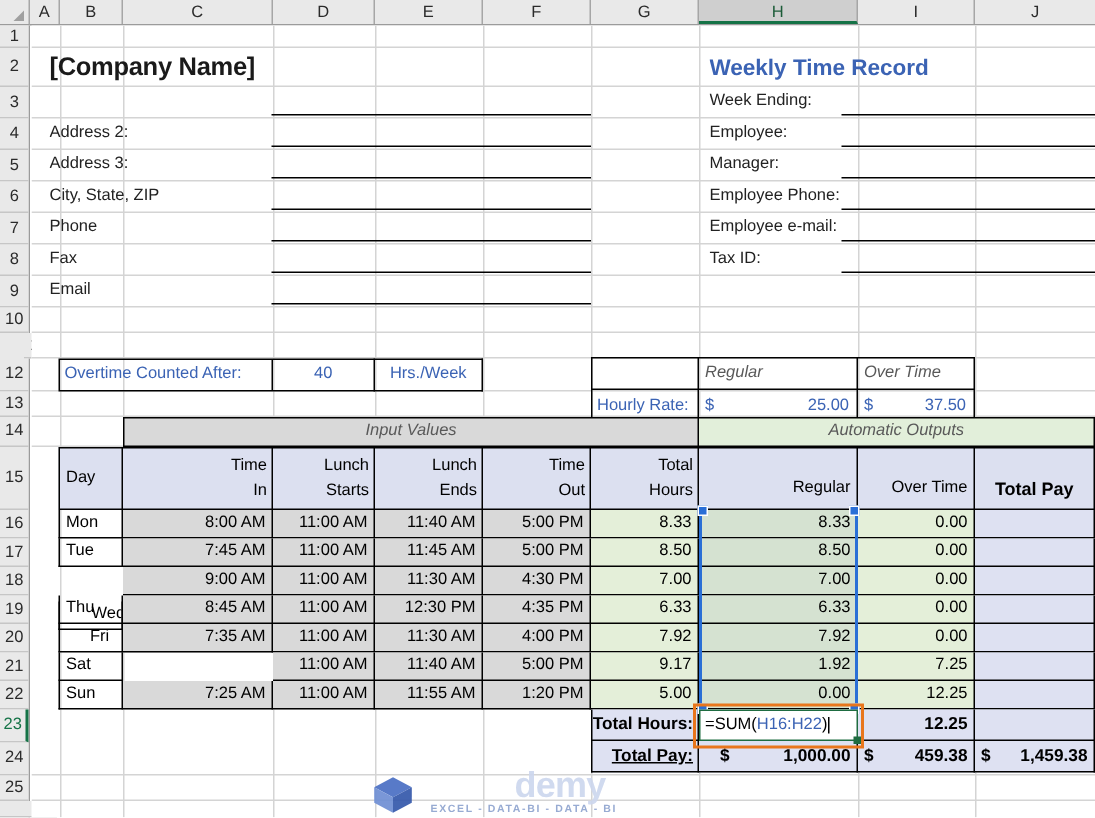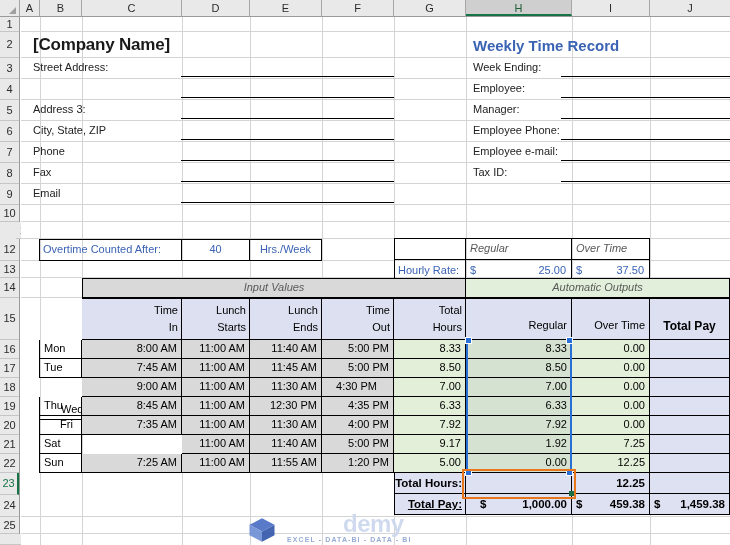--- a/index.html
+++ b/index.html
@@ -165,21 +165,21 @@
     <div class="gl-h" style="top:204px;"></div>
     <div class="gl-h" style="top:221px;"></div>
     <div class="gl-h" style="top:243px;"></div>
     <div class="gl-h" style="top:260px;"></div>
     <div class="gl-h" style="top:280px;"></div>
     <div class="gl-h" style="top:499px;"></div>
     <div class="gl-h" style="top:516px;"></div>
 
     <div class="cell vmid l company" style="left:12px;top:16px;width:240px;height:24px;">[Company Name]</div>
 
-    <div class="cell vmid l lbl" style="left:12px;top:41px;width:140px;height:20px;">Street Address:</div>
+    <div class="cell vmid l lbl" style="left:12px;top:62px;width:140px;height:20px;">Address 2:</div>
     <div class="cell vmid l lbl" style="left:12px;top:83px;width:140px;height:20px;">Address 3:</div>
     <div class="cell vmid l lbl" style="left:12px;top:104px;width:140px;height:20px;">City, State, ZIP</div>
     <div class="cell vmid l lbl" style="left:12px;top:125px;width:140px;height:20px;">Phone</div>
     <div class="cell vmid l lbl" style="left:12px;top:146px;width:140px;height:20px;">Fax</div>
     <div class="cell vmid l lbl" style="left:12px;top:167px;width:140px;height:20px;">Email</div>
 
     <div class="uline" style="left:160px;top:59px;width:213px;"></div>
     <div class="uline" style="left:160px;top:80px;width:213px;"></div>
     <div class="uline" style="left:160px;top:101px;width:213px;"></div>
     <div class="uline" style="left:160px;top:122px;width:213px;"></div>
@@ -217,20 +217,21 @@
       <span class="cell vmid r bluetxt" style="right:5px;top:0;width:70px;height:21px;">25.00</span>
     </div>
     <div class="thin-b" style="position:absolute;left:551px;top:243px;width:78px;height:22px;border-top:none;border-left:none;">
       <span class="cell vmid l bluetxt" style="left:4px;top:0;width:14px;height:21px;">$</span>
       <span class="cell vmid r bluetxt" style="right:5px;top:0;width:60px;height:21px;">37.50</span>
     </div>
 
     <div class="cell vmid c bandgray ital thin-b" style="left:61px;top:261px;width:384px;height:20px;">Input Values</div>
     <div class="cell vmid c bandgreen ital thin-b" style="left:445px;top:261px;width:264px;height:20px;border-left:none;">Automatic Outputs</div>
 
+    <div class="cell vmid l hdrlav thin-b" style="left:18px;top:281px;width:43px;height:42px;padding-left:4px;">Day</div>
 
     <div class="hdrlav thin-b" style="position:absolute;left:61px;top:281px;width:100px;height:42px;border-left:none;">
       <div class="cell r" style="left:0;top:6px;width:96px;">Time</div>
       <div class="cell r" style="left:0;top:23px;width:96px;">In</div>
     </div>
     <div class="hdrlav thin-b" style="position:absolute;left:161px;top:281px;width:68px;height:42px;border-left:none;">
       <div class="cell r" style="left:0;top:6px;width:64px;">Lunch</div>
       <div class="cell r" style="left:0;top:23px;width:64px;">Starts</div>
     </div>
     <div class="hdrlav thin-b" style="position:absolute;left:229px;top:281px;width:72px;height:42px;border-left:none;">
@@ -266,21 +267,21 @@
     <div class="cell vmid r ingray thin-b" style="left:301px;top:342px;width:72px;height:19px;border-top:none;border-left:none;padding-right:4px;">5:00 PM</div>
     <div class="cell vmid r outgreen thin-b" style="left:373px;top:342px;width:72px;height:19px;border-top:none;border-left:none;padding-right:4px;">8.50</div>
     <div class="cell vmid r outgreen2 thin-b" style="left:445px;top:342px;width:106px;height:19px;border-top:none;border-left:none;padding-right:4px;">8.50</div>
     <div class="cell vmid r outgreen thin-b" style="left:551px;top:342px;width:78px;height:19px;border-top:none;border-left:none;padding-right:4px;">0.00</div>
     <div class="cell vmid r paylav thin-b" style="left:629px;top:342px;width:80px;height:19px;border-top:none;border-left:none;padding-right:4px;"></div>
 
     <div class="cell vmid l thin-b" style="left:18px;top:361px;width:43px;height:19px;border-top:none;padding-left:21px;margin-top:23px;">Wed</div>
     <div class="cell vmid r ingray thin-b" style="left:61px;top:361px;width:100px;height:19px;border-top:none;border-left:none;padding-right:4px;">9:00 AM</div>
     <div class="cell vmid r ingray thin-b" style="left:161px;top:361px;width:68px;height:19px;border-top:none;border-left:none;padding-right:4px;">11:00 AM</div>
     <div class="cell vmid r ingray thin-b" style="left:229px;top:361px;width:72px;height:19px;border-top:none;border-left:none;padding-right:4px;">11:30 AM</div>
-    <div class="cell vmid r ingray thin-b" style="left:301px;top:361px;width:72px;height:19px;border-top:none;border-left:none;padding-right:16px;">4:30 PM</div>
+    <div class="cell vmid r ingray thin-b" style="left:301px;top:361px;width:72px;height:19px;border-top:none;border-left:none;padding-right:4px;">4:30 PM</div>
     <div class="cell vmid r outgreen thin-b" style="left:373px;top:361px;width:72px;height:19px;border-top:none;border-left:none;padding-right:4px;">7.00</div>
     <div class="cell vmid r outgreen2 thin-b" style="left:445px;top:361px;width:106px;height:19px;border-top:none;border-left:none;padding-right:4px;">7.00</div>
     <div class="cell vmid r outgreen thin-b" style="left:551px;top:361px;width:78px;height:19px;border-top:none;border-left:none;padding-right:4px;">0.00</div>
     <div class="cell vmid r paylav thin-b" style="left:629px;top:361px;width:80px;height:19px;border-top:none;border-left:none;padding-right:4px;"></div>
 
     <div class="cell vmid l thin-b" style="left:18px;top:380px;width:43px;height:19px;border-top:none;padding-left:4px;">Thu</div>
     <div class="cell vmid r ingray thin-b" style="left:61px;top:380px;width:100px;height:19px;border-top:none;border-left:none;padding-right:4px;">8:45 AM</div>
     <div class="cell vmid r ingray thin-b" style="left:161px;top:380px;width:68px;height:19px;border-top:none;border-left:none;padding-right:4px;">11:00 AM</div>
     <div class="cell vmid r ingray thin-b" style="left:229px;top:380px;width:72px;height:19px;border-top:none;border-left:none;padding-right:4px;">12:30 PM</div>
     <div class="cell vmid r ingray thin-b" style="left:301px;top:380px;width:72px;height:19px;border-top:none;border-left:none;padding-right:4px;">4:35 PM</div>
@@ -336,20 +337,23 @@
       <span class="cell vmid l bold" style="left:4px;top:0;width:14px;height:20px;font-size:11.5px;">$</span>
       <span class="cell vmid r bold" style="right:4px;top:0;width:62px;height:20px;font-size:11.5px;">1,459.38</span>
     </div>
 
     <div class="selrange" style="left:445px;top:323px;width:106px;height:133px;">
       <span class="hb-l"></span>
       <span class="hb-r"></span>
     </div>
 
     <div class="editbox" style="left:441px;top:452px;width:114px;height:30px;"></div>
+    <div class="editcell" style="left:445px;top:456px;width:106px;height:21px;">
+      <span class="cell vmid l" style="left:3px;top:0;height:19px;width:102px;font-size:11px;"><span>=SUM(</span><span class="fx-blue">H16:H22</span><span>)</span><span class="fx-caret"></span></span>
+    </div>
     <div class="greenhandle" style="left:548px;top:474px;"></div>
 
     <div class="wm">
       <svg class="wm-logo" viewBox="0 0 40 38">
         <polygon points="20,3 37,12 20,21 3,12" fill="#4a6fc4"></polygon>
         <polygon points="3,12 20,21 20,35 3,26" fill="#6f8fd4"></polygon>
         <polygon points="37,12 20,21 20,35 37,26" fill="#3558ab"></polygon>
       </svg>
       <div class="wm-ghost">demy</div>
       <div class="wm-sub">EXCEL - DATA-BI - DATA - BI</div>

